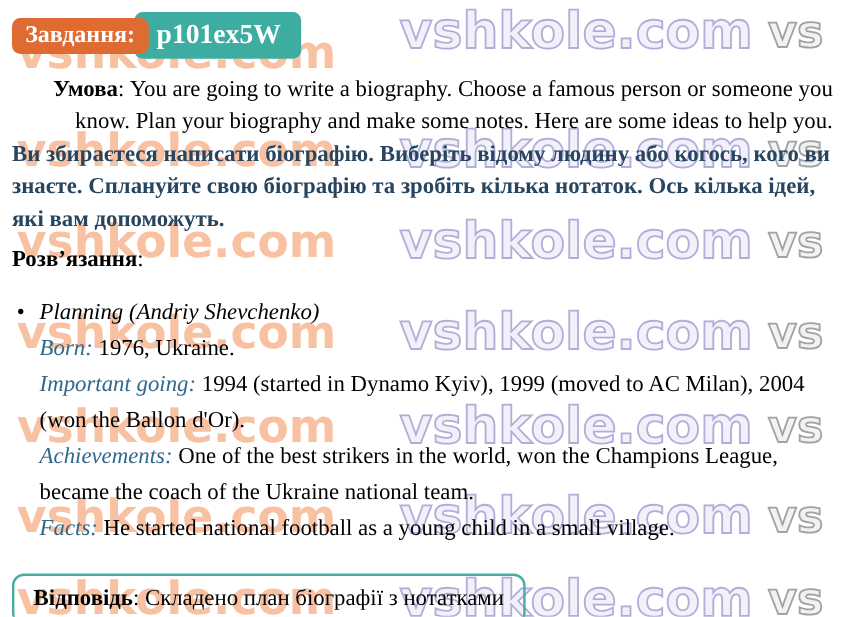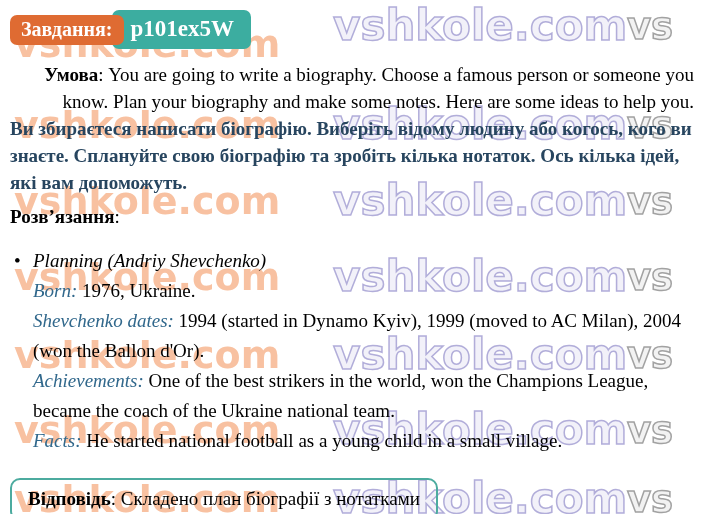--- a/index.html
+++ b/index.html
@@ -16,21 +16,21 @@
   
   .wm-layer { position: absolute; inset: 0; z-index: 1; pointer-events: none; }
   .wm { position: absolute; font-family: "DejaVu Sans", sans-serif; font-weight: bold; white-space: nowrap; }
   .wm-orange { color: #f7b791; opacity: 0.85; font-size: 38px; left: 14px; }
   .wm-purple {
     font-size: 42px; left: 333px;
     color: rgba(172, 166, 216, 0.16);
     -webkit-text-stroke: 1.5px rgba(154, 148, 205, 0.75);
   }
   .wm-vs {
-    font-size: 37px; left: 627px;
+    font-size: 37px; left: 640px;
     color: rgba(150, 150, 150, 0.12);
     -webkit-text-stroke: 1.5px rgba(140, 140, 140, 0.8);
   }
 
   
   .content { position: relative; z-index: 2; padding: 8px 8px 0 10px; }
 
   .badge-row { margin: 2px 0 0 0; height: 34px; }
   .badge {
     display: inline-block; color: #fff; font-weight: bold;
@@ -111,21 +111,21 @@
 
     <p class="condition-uk">Ви збираєтеся написати біографію. Виберіть відому людину або когось, кого ви знаєте. Сплануйте свою біографію та зробіть кілька нотаток. Ось кілька ідей, які вам допоможуть.</p>
 
     <p class="solution-heading"><span>Розв’язання</span><span style="font-weight:normal">:</span></p>
 
     <div class="plan">
       <div class="plan-title-line"><span class="bullet-glyph">•</span><span>Planning (Andriy Shevchenko)</span></div>
 
       <p class="plan-item"><span class="plan-label">Born:</span><span> 1976, Ukraine.</span></p>
 
-      <p class="plan-item"><span class="plan-label">Shevchenko dates:</span><span> 1994 (started in Dynamo Kyiv), 1999 (moved to AC Milan), 2004 (won the Ballon d'Or).</span></p>
+      <p class="plan-item"><span class="plan-label">Important going:</span><span> 1994 (started in Dynamo Kyiv), 1999 (moved to AC Milan), 2004 (won the Ballon d'Or).</span></p>
 
       <p class="plan-item"><span class="plan-label">Achievements:</span><span> One of the best strikers in the world, won the Champions League, became the coach of the Ukraine national team.</span></p>
 
       <p class="plan-item"><span class="plan-label">Facts:</span><span> He started national football as a young child in a small village.</span></p>
     </div>
 
     <div class="answer-box"><span class="answer-label">Відповідь</span><span>: Складено план біографії з нотатками</span></div>
 
   </div>
 </div>

